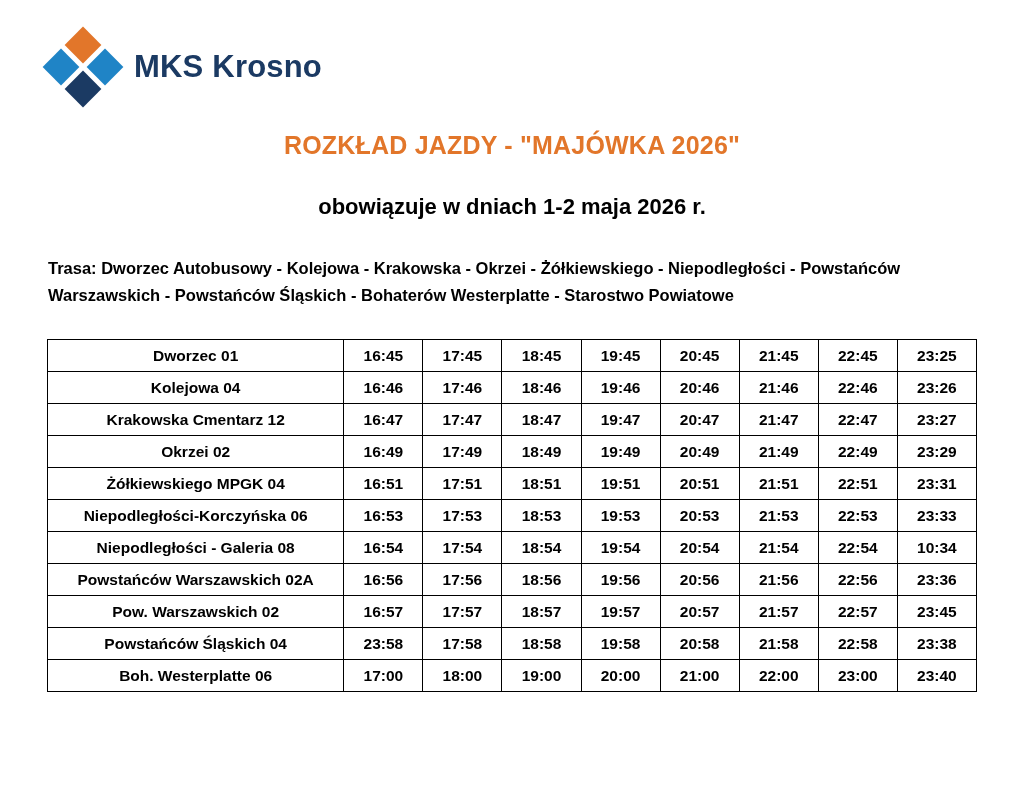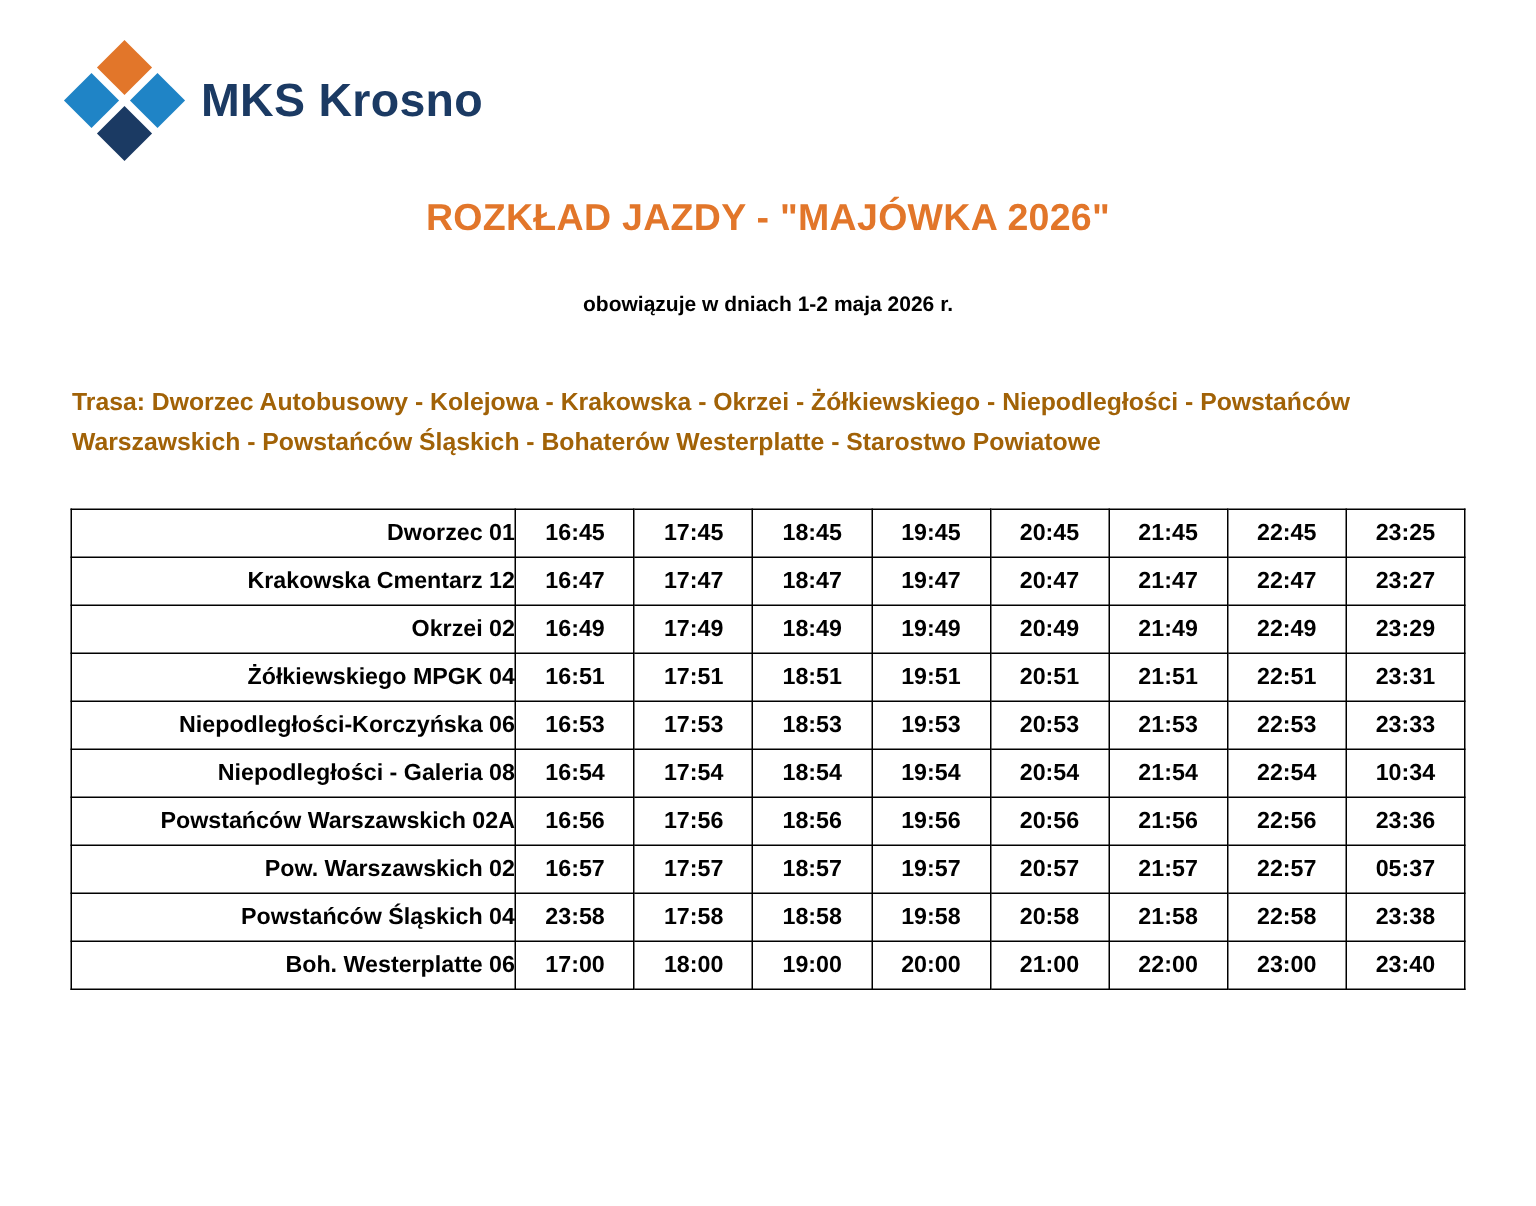--- a/index.html
+++ b/index.html
@@ -67,35 +67,35 @@
     font-weight: bold;
     color: #e2762a;
     letter-spacing: 0.2px;
   }
   .sub-title {
     position: absolute;
     left: 0;
     top: 194px;
     width: 1024px;
     text-align: center;
-    font-size: 14px;
+    font-size: 22px;
     font-weight: bold;
     color: #000000;
   }
 
   
   .route {
     position: absolute;
     left: 48px;
     top: 255px;
     width: 930px;
     font-size: 16.5px;
     font-weight: bold;
     line-height: 1.62;
-    color: #a16207;
+    color: #000000;
   }
 
   
   .timetable-wrap {
     position: absolute;
     left: 47px;
     top: 339px;
     width: 930px;
   }
   table.timetable {
@@ -106,21 +106,21 @@
   table.timetable td {
     border: 1.5px solid #000000;
     height: 32px;
     font-size: 15.5px;
     font-weight: bold;
     padding: 0;
     box-sizing: border-box;
   }
   td.stop-name {
     width: 296px;
-    text-align: right;
+    text-align: center;
     padding-left: 8px;
     font-size: 15.5px;
   }
   td.time-cell {
     width: 79px;
     text-align: center;
   }
 </style>
 </head>
 <body>
@@ -153,20 +153,31 @@
             <td class="time-cell">16:45</td>
             <td class="time-cell">17:45</td>
             <td class="time-cell">18:45</td>
             <td class="time-cell">19:45</td>
             <td class="time-cell">20:45</td>
             <td class="time-cell">21:45</td>
             <td class="time-cell">22:45</td>
             <td class="time-cell">23:25</td>
           </tr>
           <tr>
+            <td class="stop-name">Kolejowa 04</td>
+            <td class="time-cell">16:46</td>
+            <td class="time-cell">17:46</td>
+            <td class="time-cell">18:46</td>
+            <td class="time-cell">19:46</td>
+            <td class="time-cell">20:46</td>
+            <td class="time-cell">21:46</td>
+            <td class="time-cell">22:46</td>
+            <td class="time-cell">23:26</td>
+          </tr>
+          <tr>
             <td class="stop-name">Krakowska Cmentarz 12</td>
             <td class="time-cell">16:47</td>
             <td class="time-cell">17:47</td>
             <td class="time-cell">18:47</td>
             <td class="time-cell">19:47</td>
             <td class="time-cell">20:47</td>
             <td class="time-cell">21:47</td>
             <td class="time-cell">22:47</td>
             <td class="time-cell">23:27</td>
           </tr>
@@ -227,21 +238,21 @@
           </tr>
           <tr>
             <td class="stop-name">Pow. Warszawskich 02</td>
             <td class="time-cell">16:57</td>
             <td class="time-cell">17:57</td>
             <td class="time-cell">18:57</td>
             <td class="time-cell">19:57</td>
             <td class="time-cell">20:57</td>
             <td class="time-cell">21:57</td>
             <td class="time-cell">22:57</td>
-            <td class="time-cell">05:37</td>
+            <td class="time-cell">23:45</td>
           </tr>
           <tr>
             <td class="stop-name">Powstańców Śląskich 04</td>
             <td class="time-cell">23:58</td>
             <td class="time-cell">17:58</td>
             <td class="time-cell">18:58</td>
             <td class="time-cell">19:58</td>
             <td class="time-cell">20:58</td>
             <td class="time-cell">21:58</td>
             <td class="time-cell">22:58</td>

